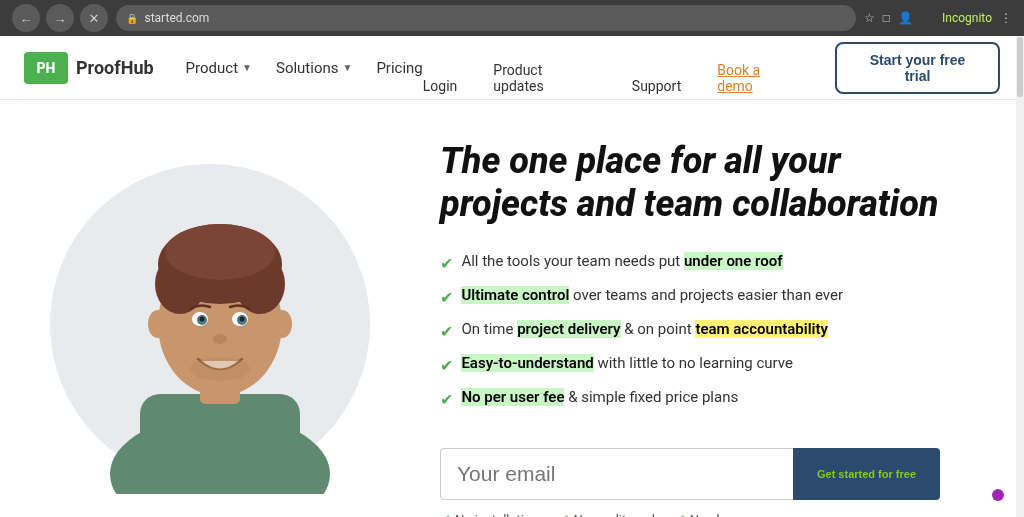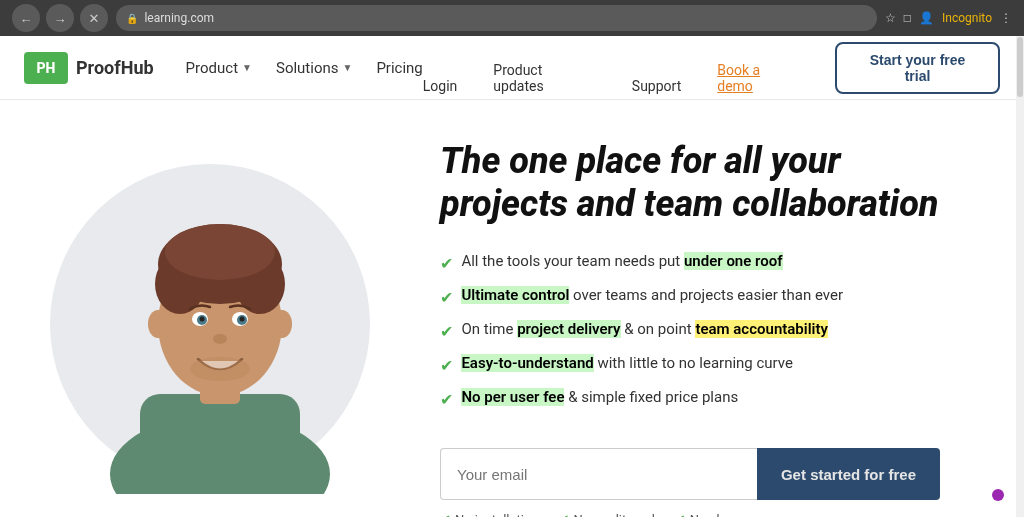--- a/index.html
+++ b/index.html
@@ -49,21 +49,22 @@
       gap: 8px;
       align-items: center;
       color: #ccc;
       font-size: 12px;
     }
     .incognito-badge {
       display: flex;
       align-items: flex-start;
       gap: 4px;
       font-size: 12px;
-      color: #eab308;
+      color: #bef264;
+      margin-left: 21px;
     }
 
     
     nav {
       height: 64px;
       display: flex;
       align-items: center;
       padding: 0 24px;
       border-bottom: 1px solid #e8e8e8;
       background: #fff;
@@ -221,31 +222,31 @@
       margin-bottom: 12px;
       max-width: 500px;
     }
     .email-input {
       flex: 1;
       height: 52px;
       border: 1.5px solid #ccc;
       border-right: none;
       border-radius: 4px 0 0 4px;
       padding: 8px 16px;
-      font-size: 15px;
+      font-size: 21px;
       color: #1d4ed8;
       outline: none;
     }
     .btn-get-started {
       background: #2c4a6e;
-      color: #e5e5e5;
+      color: #84cc16;
       border: none;
       border-radius: 0 4px 4px 0;
       padding: 0 24px;
-      font-size: 15px;
+      font-size: 11px;
       font-weight: 600;
       cursor: pointer;
       white-space: nowrap;
     }
 
     
     .trust-badges {
       display: flex;
       gap: 20px;
       font-size: 13px;
@@ -292,21 +293,21 @@
 <body>
 
 <div class="browser-chrome">
   <div class="browser-controls">
     <div class="browser-btn">←</div>
     <div class="browser-btn">→</div>
     <div class="browser-btn">✕</div>
   </div>
   <div class="address-bar">
     <span class="lock-icon">🔒</span>
-    <span>learning.com</span>
+    <span>started.com</span>
   </div>
   <div class="browser-right">
     <span>☆</span>
     <span>□</span>
     <span>👤</span>
     <div class="incognito-badge">
       <span>Incognito</span>
     </div>
     <span>⋮</span>
   </div>

